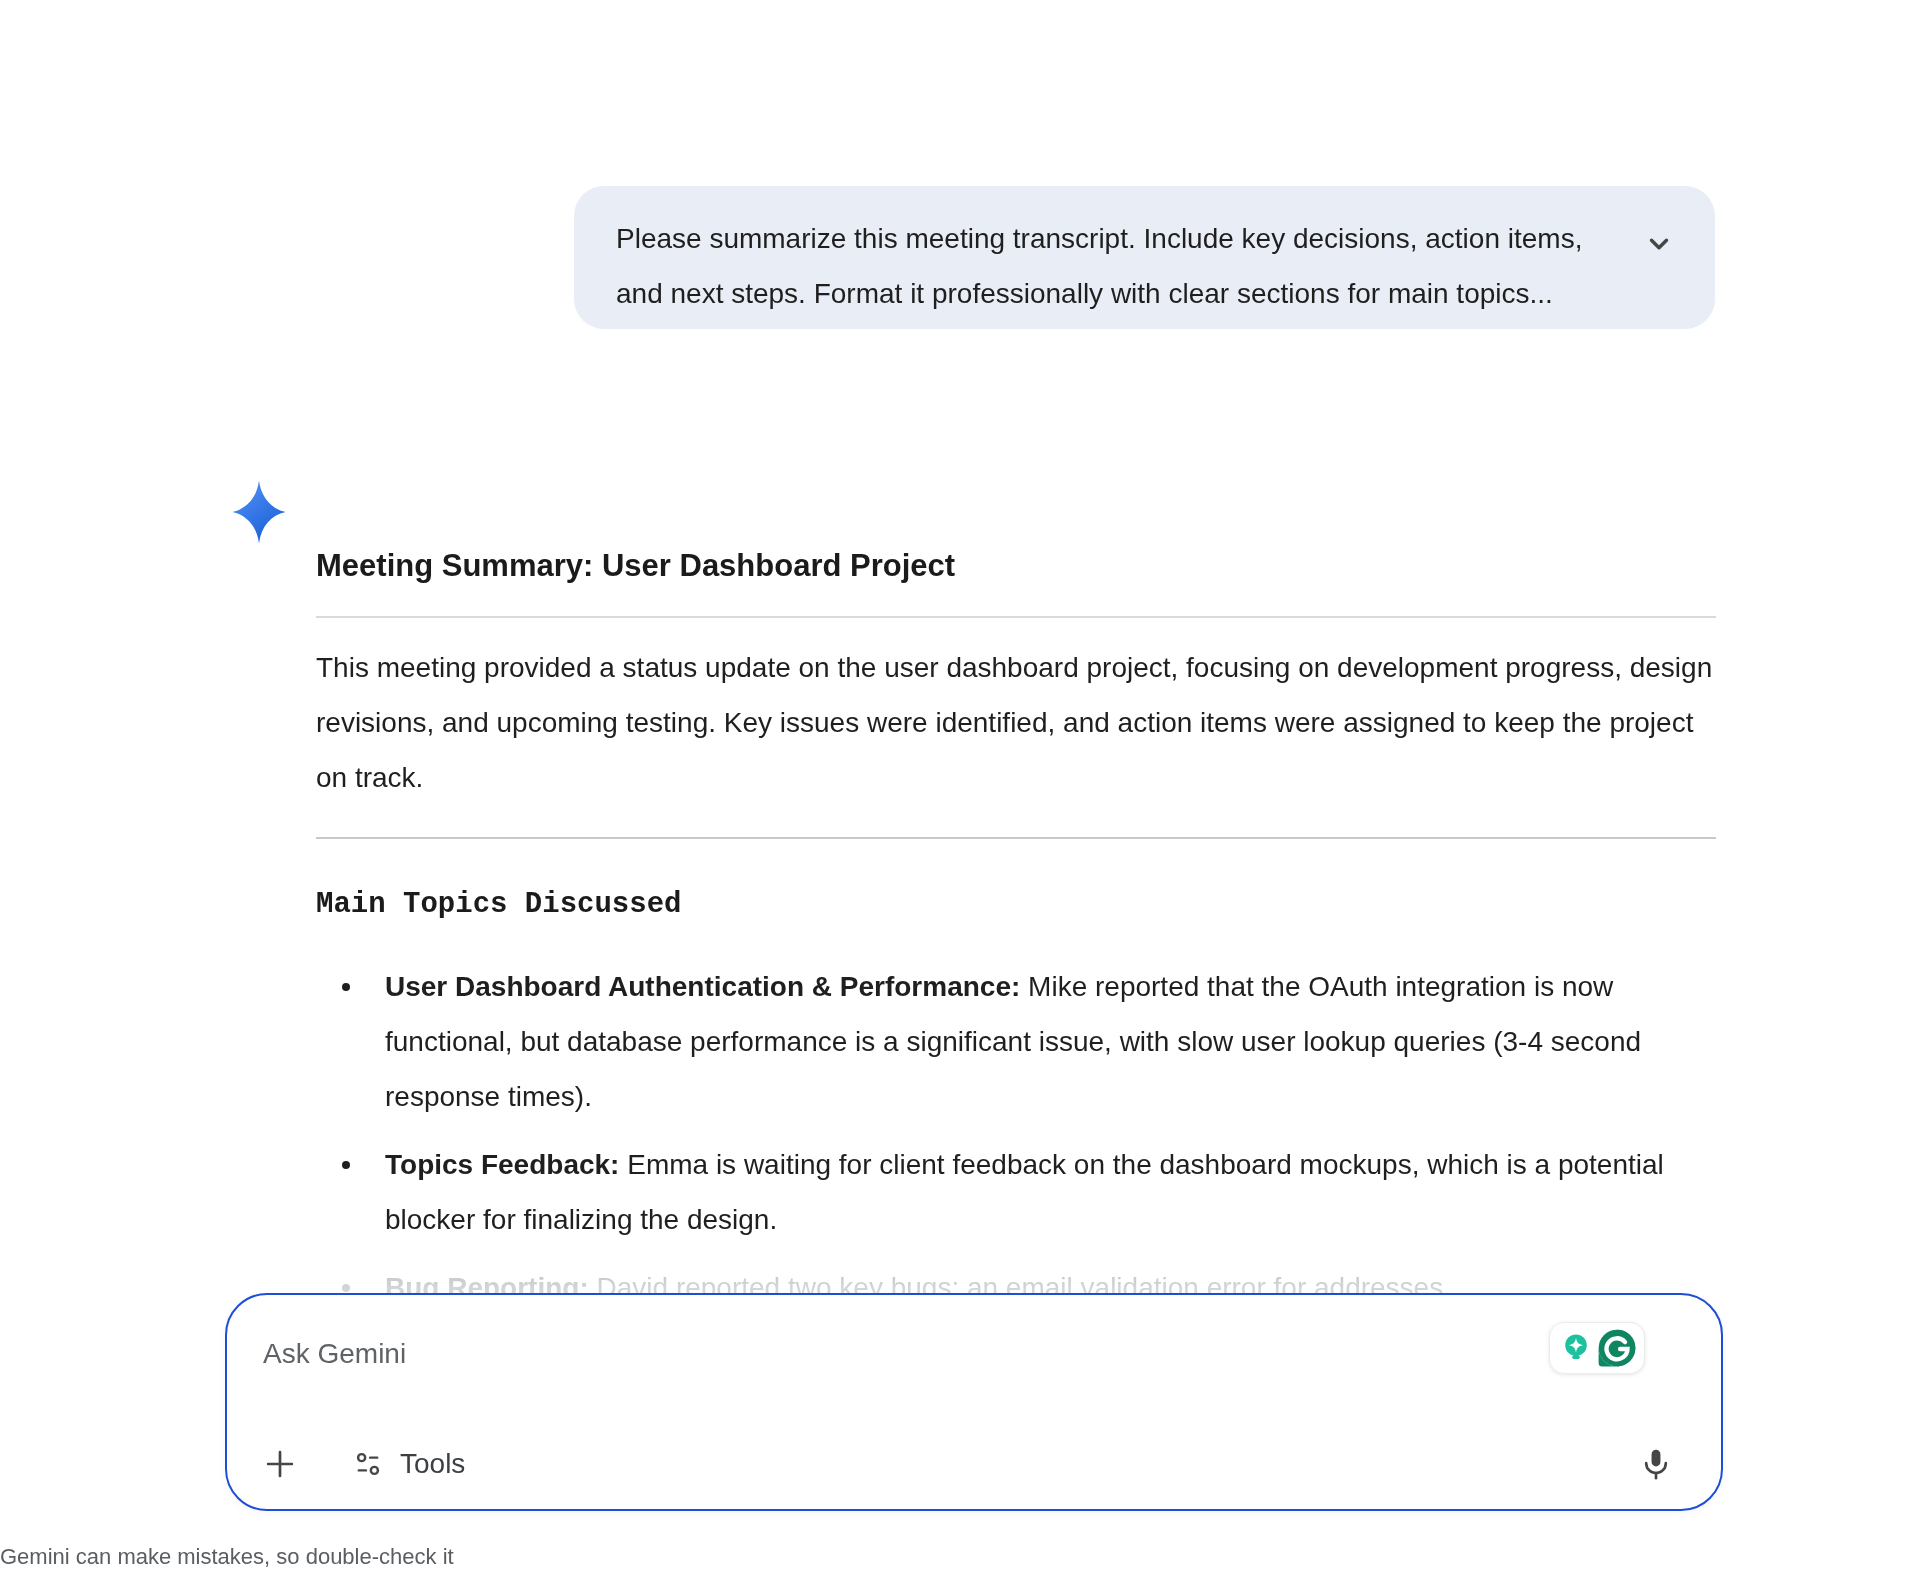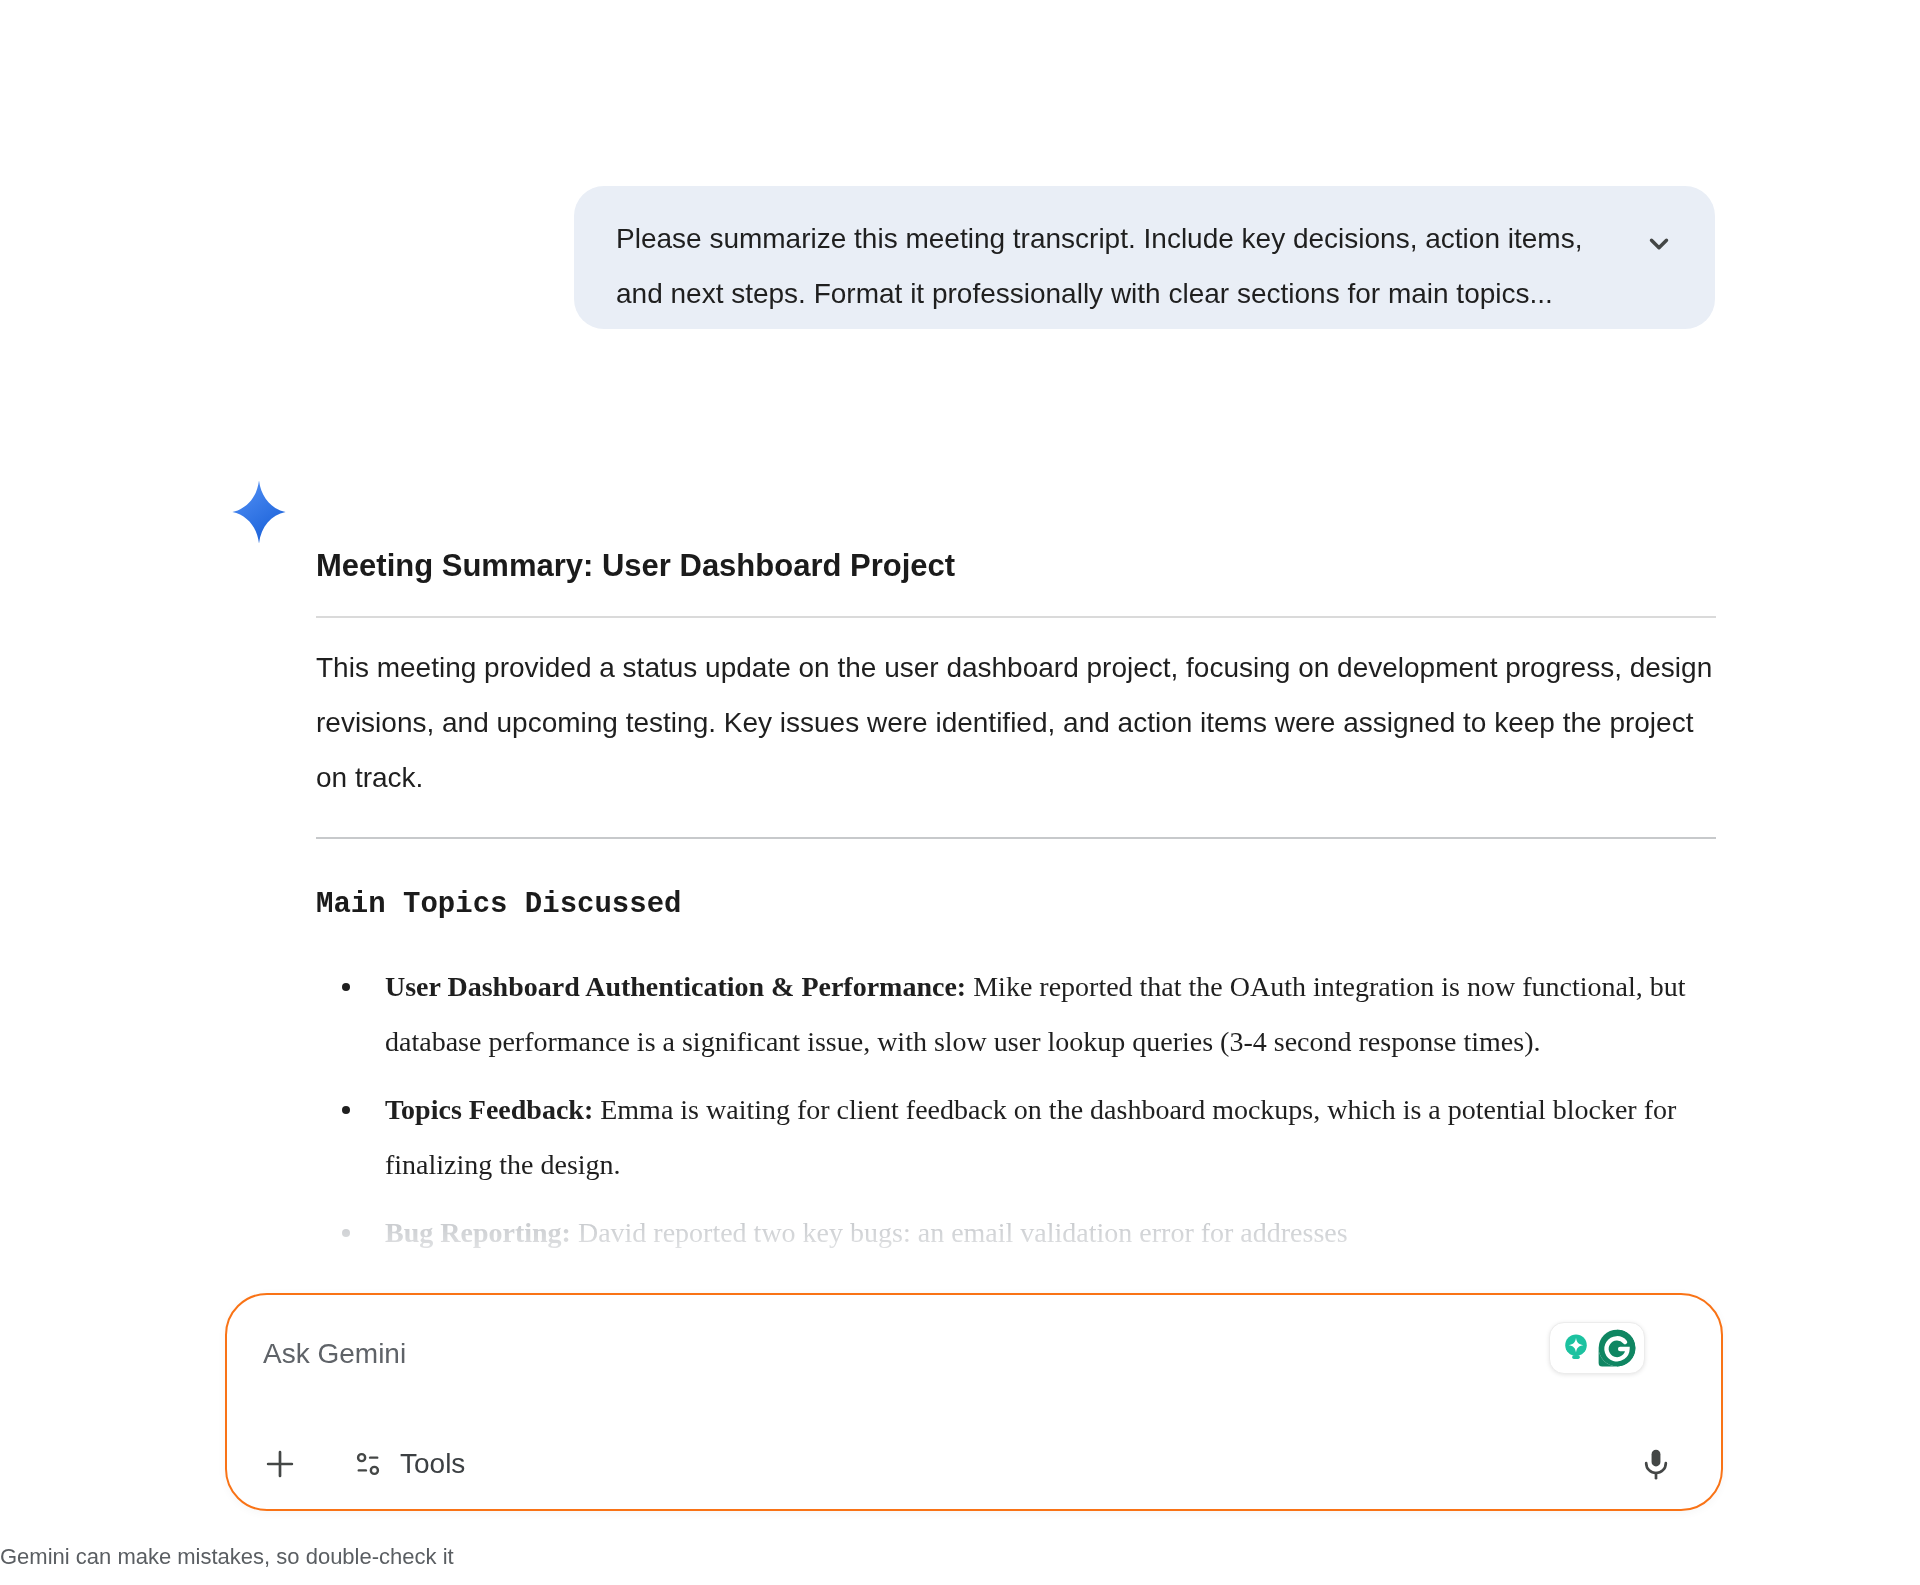--- a/index.html
+++ b/index.html
@@ -81,21 +81,20 @@
   }
   .topics-list {
     margin-top: 34px;
     list-style: none;
   }
   .topics-list li {
     position: relative;
     padding-left: 69px;
     font-size: 28px;
     line-height: 55px;
-    font-family: Liberation Serif, serif;
   }
   .topics-list li + li { margin-top: 13px; }
   .topics-list li::before {
     content: "";
     position: absolute;
     left: 26px;
     top: 24px;
     width: 8px;
     height: 8px;
     border-radius: 50%;
@@ -110,21 +109,21 @@
   .topics-list li.faded::before { background: #a9adb2; }
 
   
   .composer {
     position: absolute;
     left: 225px;
     top: 1293px;
     width: 1498px;
     height: 218px;
     background: #ffffff;
-    border: 2px solid #f97316;
+    border: 2px solid #1d4ed8;
     border-radius: 42px;
     box-shadow: 0 2px 10px rgba(0,0,0,0.04);
     z-index: 5;
   }
   .composer-input {
     position: absolute;
     left: 36px;
     top: 42px;
     right: 180px;
     font-size: 28px;

